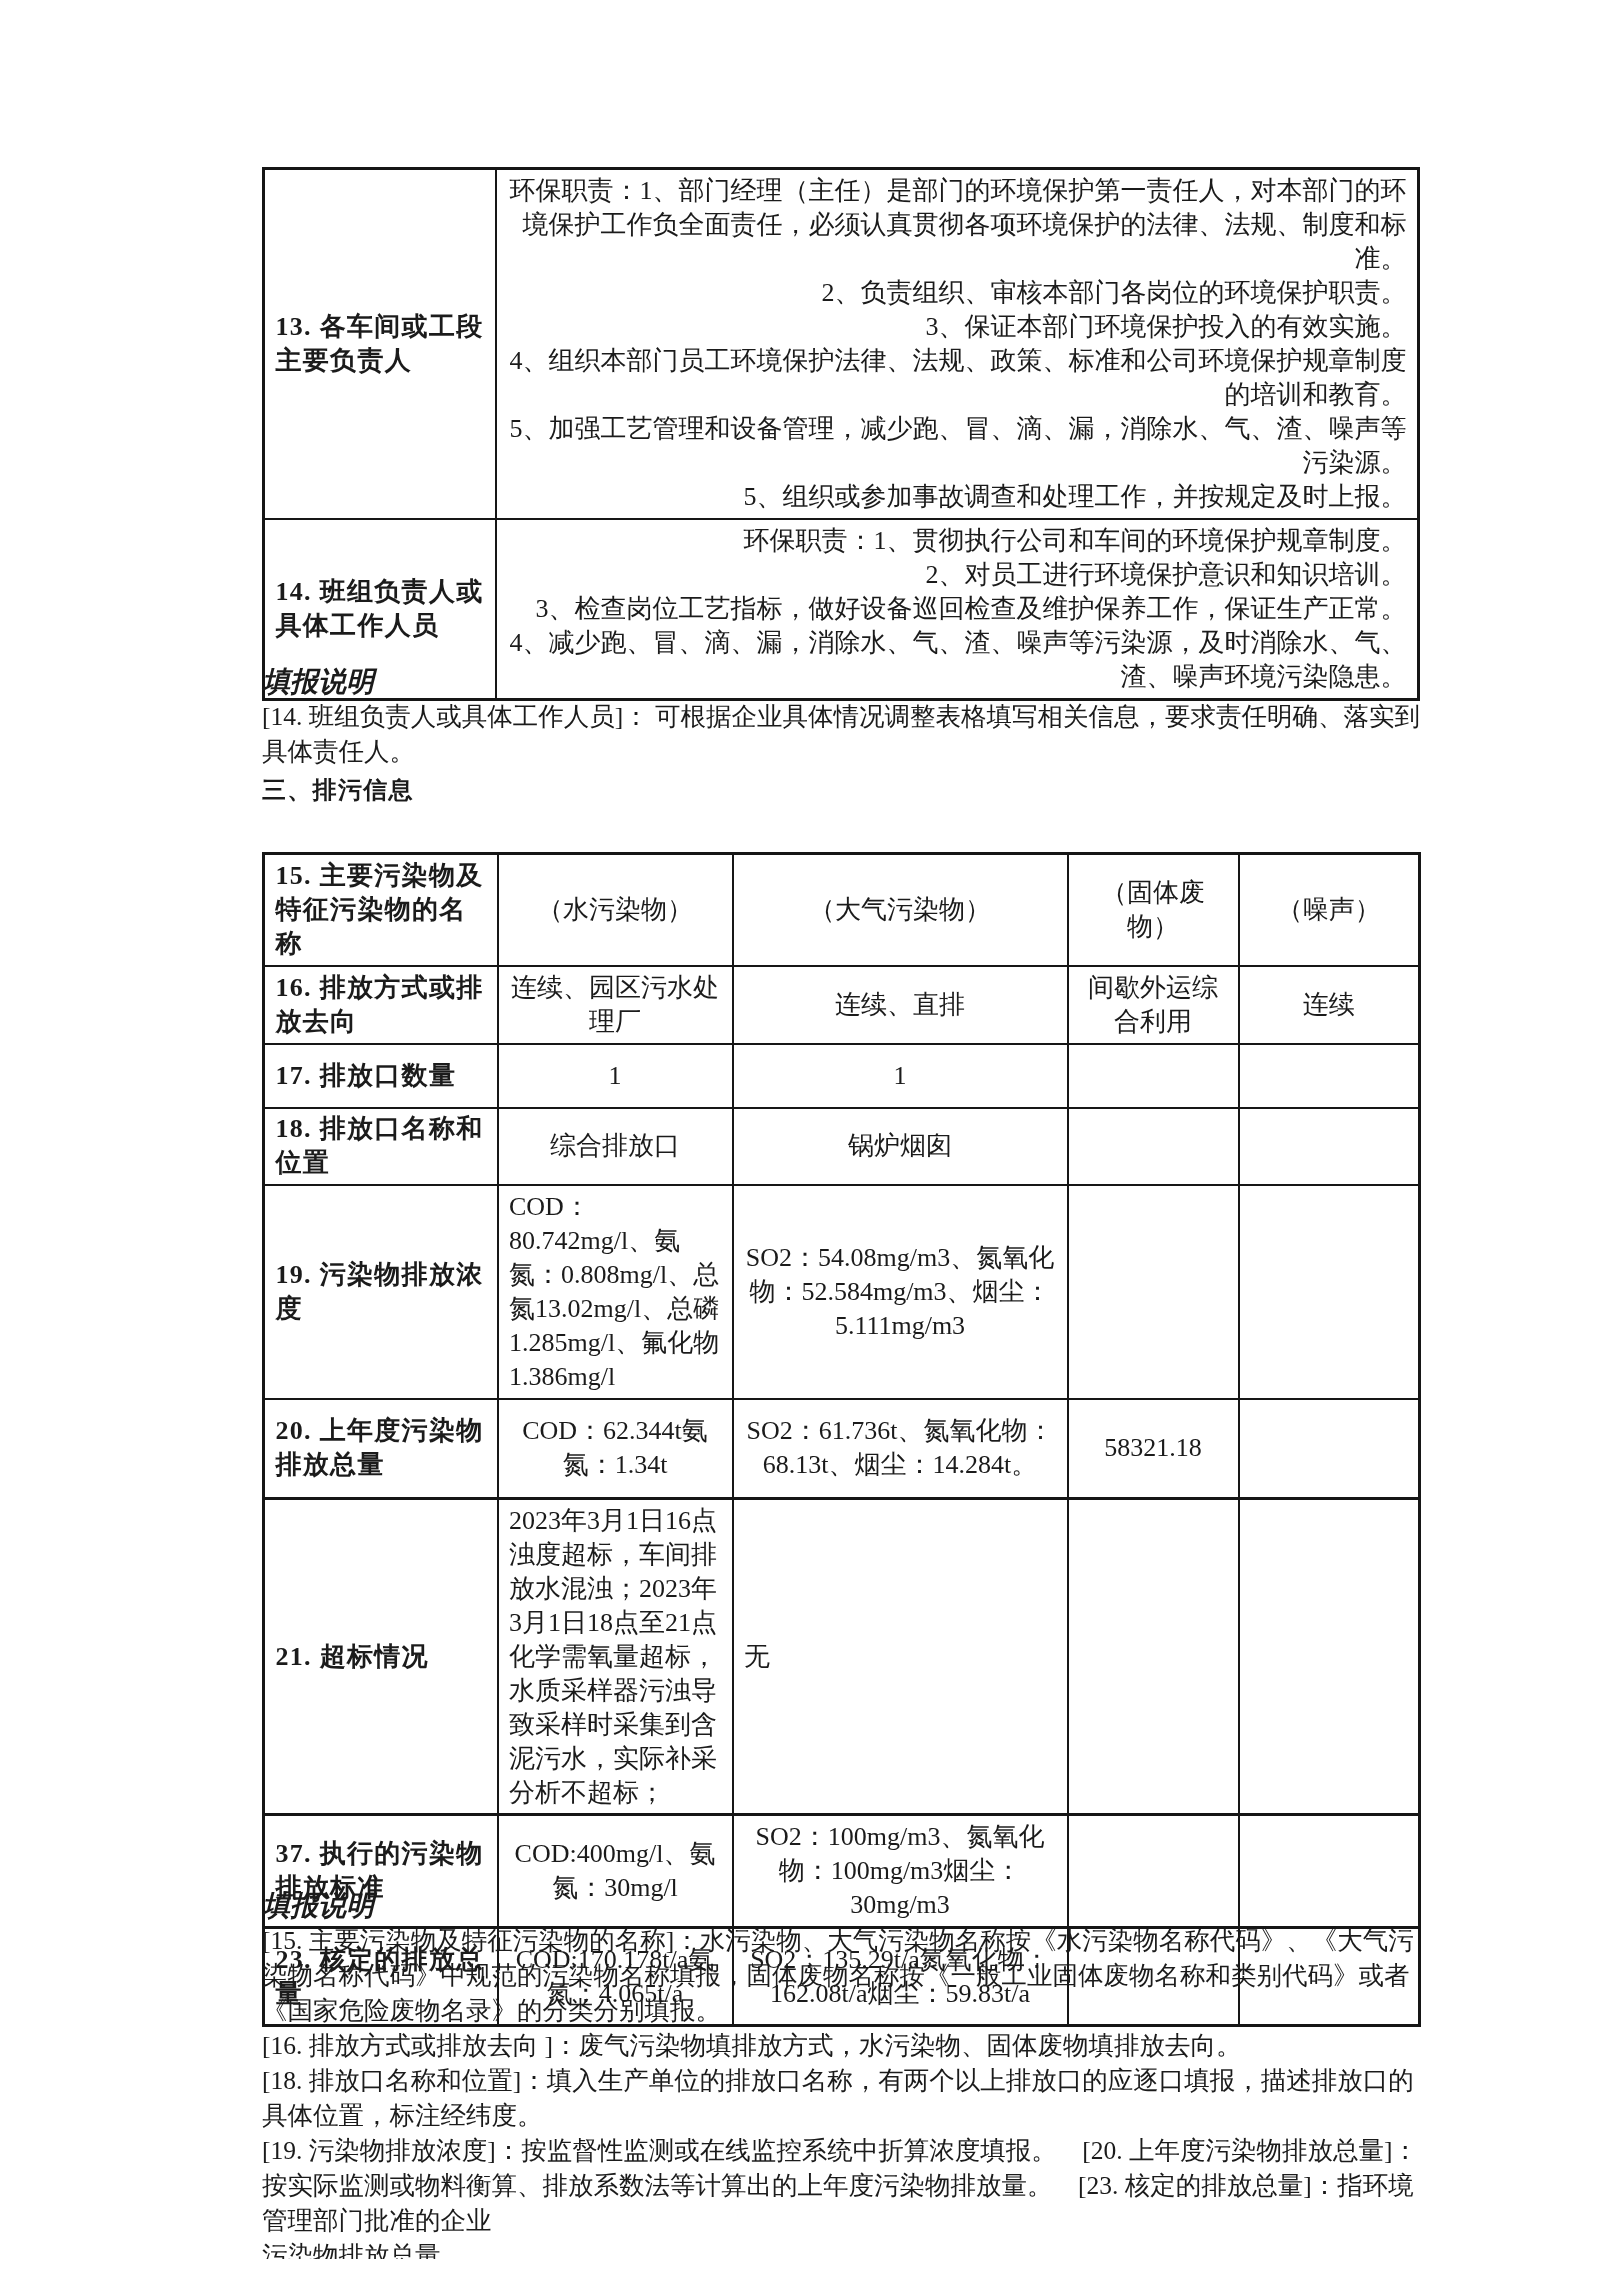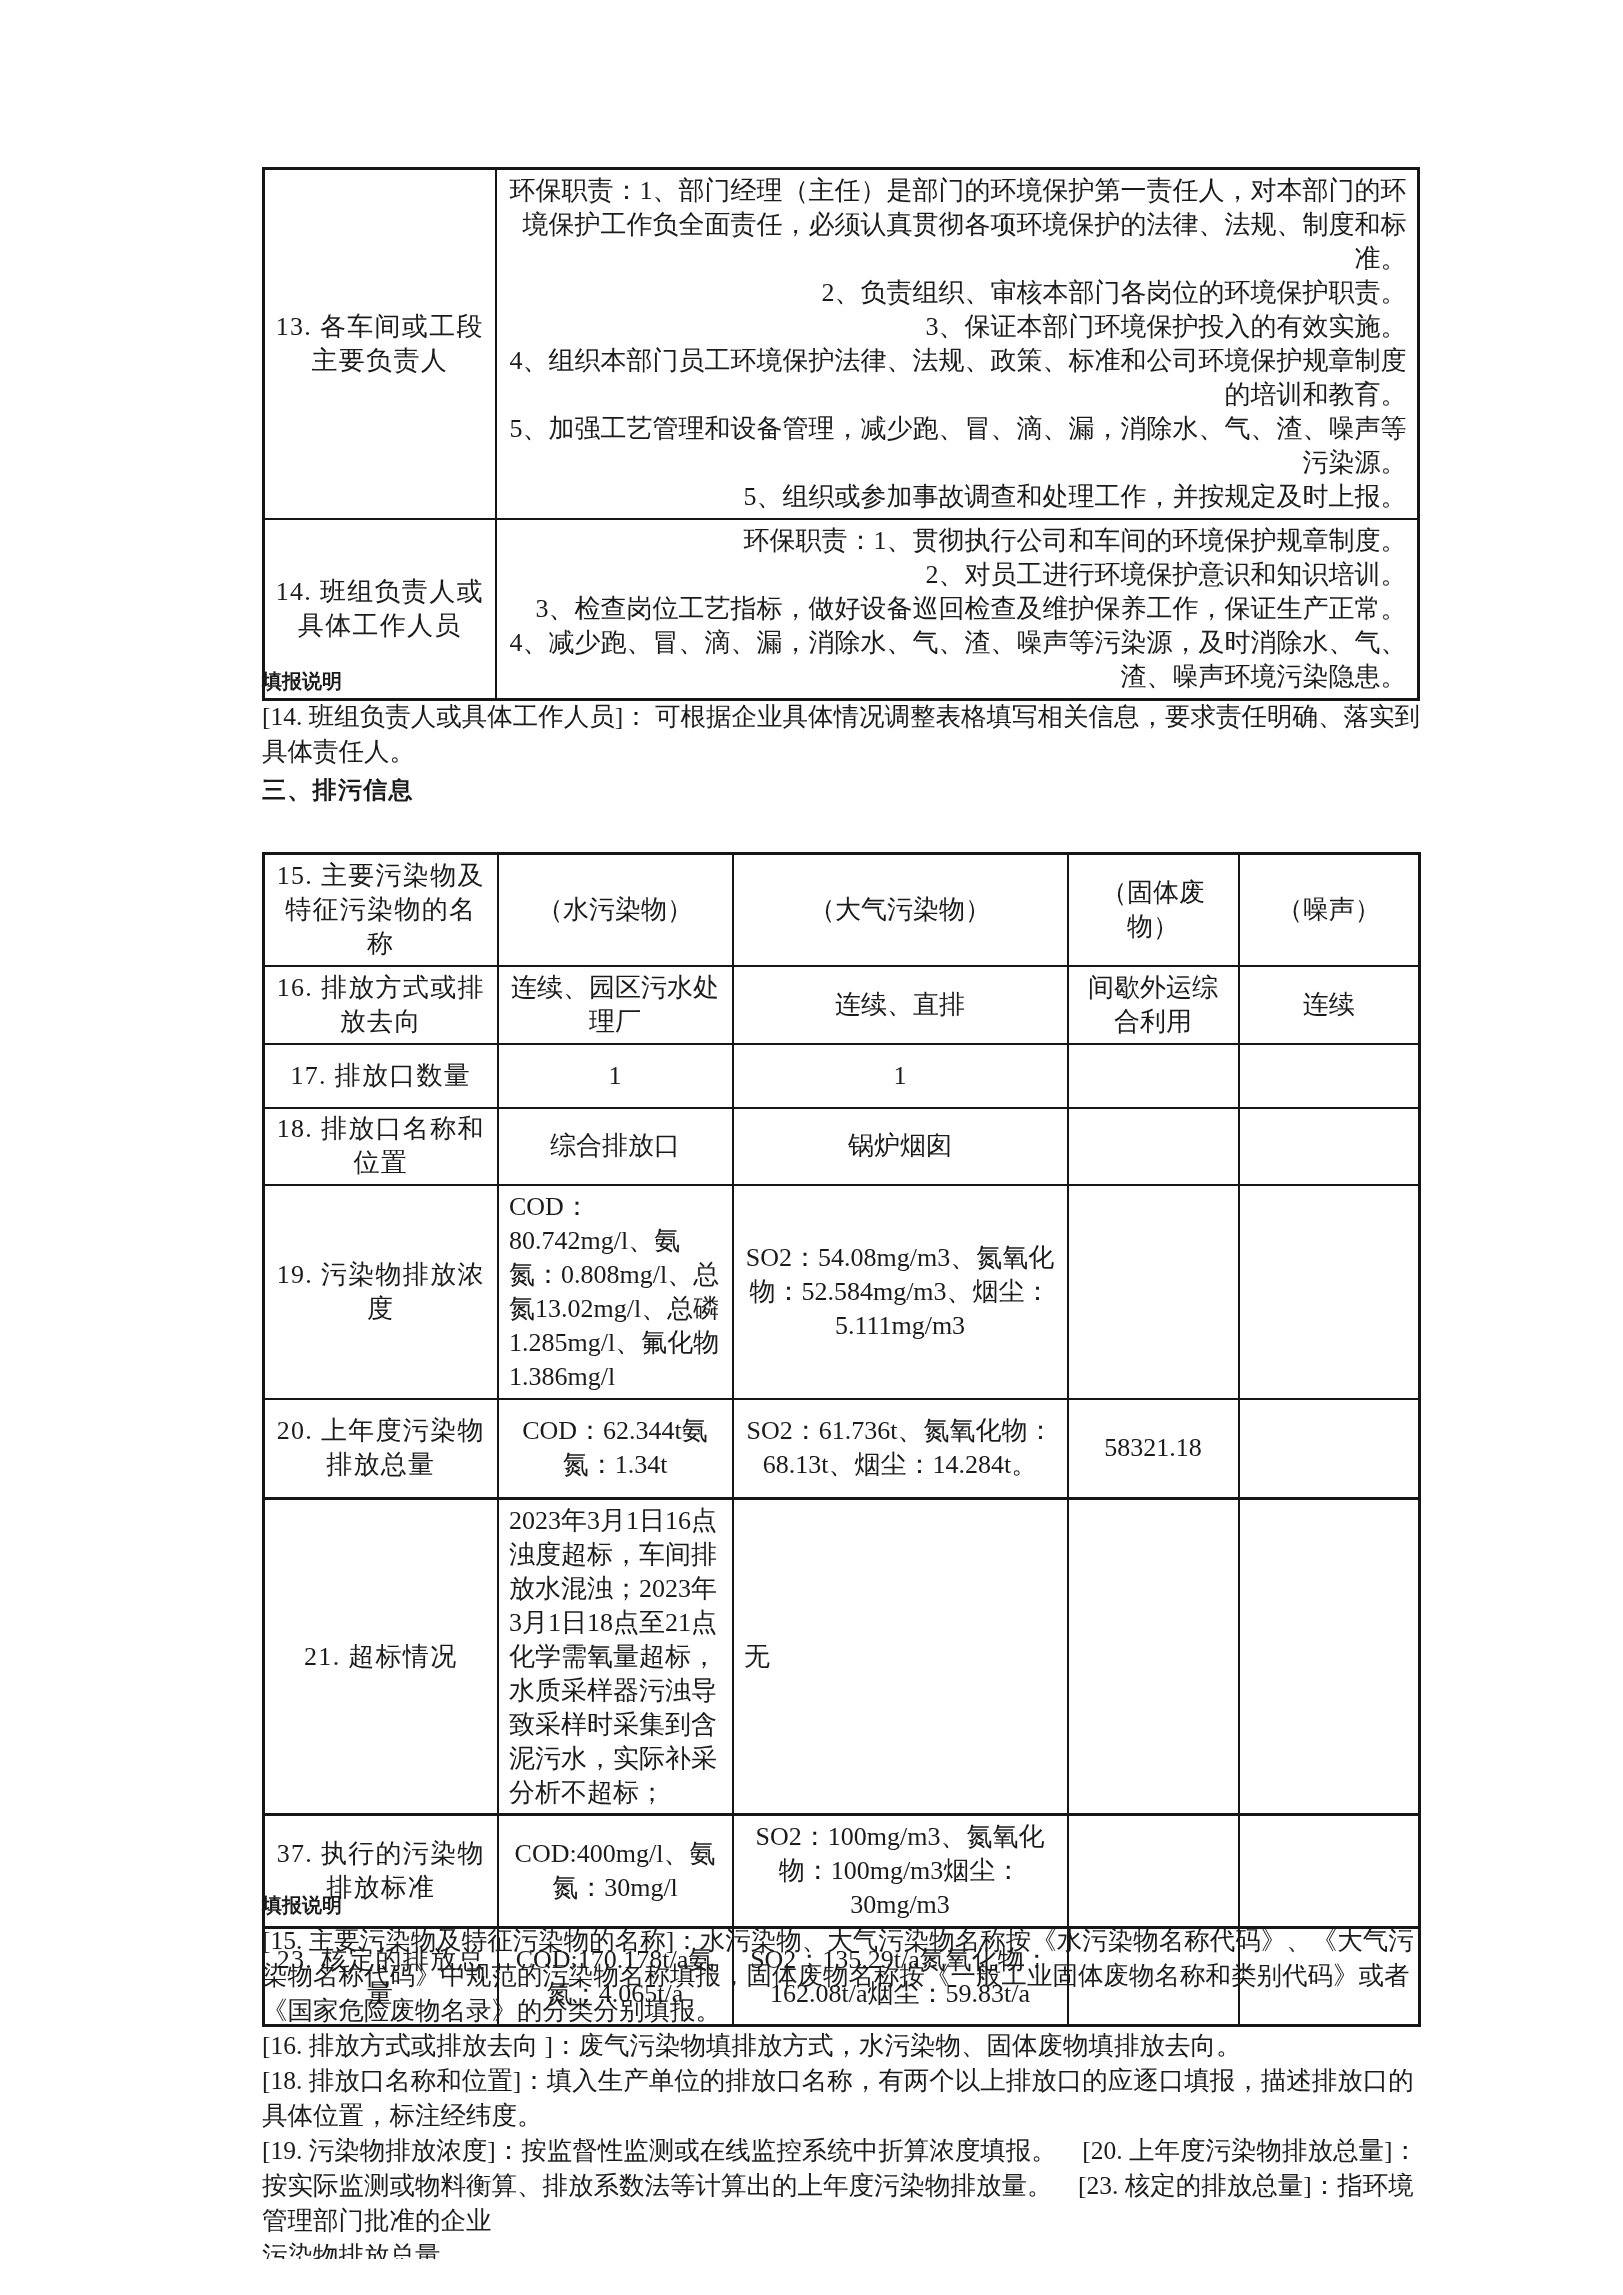--- a/index.html
+++ b/index.html
@@ -21,33 +21,33 @@
     font-size:26px;
     line-height:34px;
   }
   table.t td{
     border:2px solid #161616;
     padding:3.9px 10.5px;
     vertical-align:middle;
     overflow:hidden;
   }
   table.t1 td{border-width:2.6px;}
-  .lbl{text-align:center;letter-spacing:1.3px;}
+  .lbl{text-align:left;letter-spacing:1.3px;font-weight:bold;}
   .cnt{text-align:right;}
   .c{text-align:center;}
   .l{text-align:left;}
   .top{vertical-align:top;}
   tr.thick td{border-top-width:3.9px;}
 
   
   .noteblock{
     position:absolute;left:262px;width:1172px;
     font-size:25.5px;line-height:35px;text-align:left;
   }
-  .note-title{font-weight:bold;font-size:20px;}
+  .note-title{font-weight:bold;font-size:28px;font-style:italic;}
   .heading{
     position:absolute;left:262px;
     font-size:24px;font-weight:bold;letter-spacing:1.3px;
   }
   .clip{height:21px;overflow:hidden;}
 </style>
 </head>
 <body>
 
 <div class="page">

